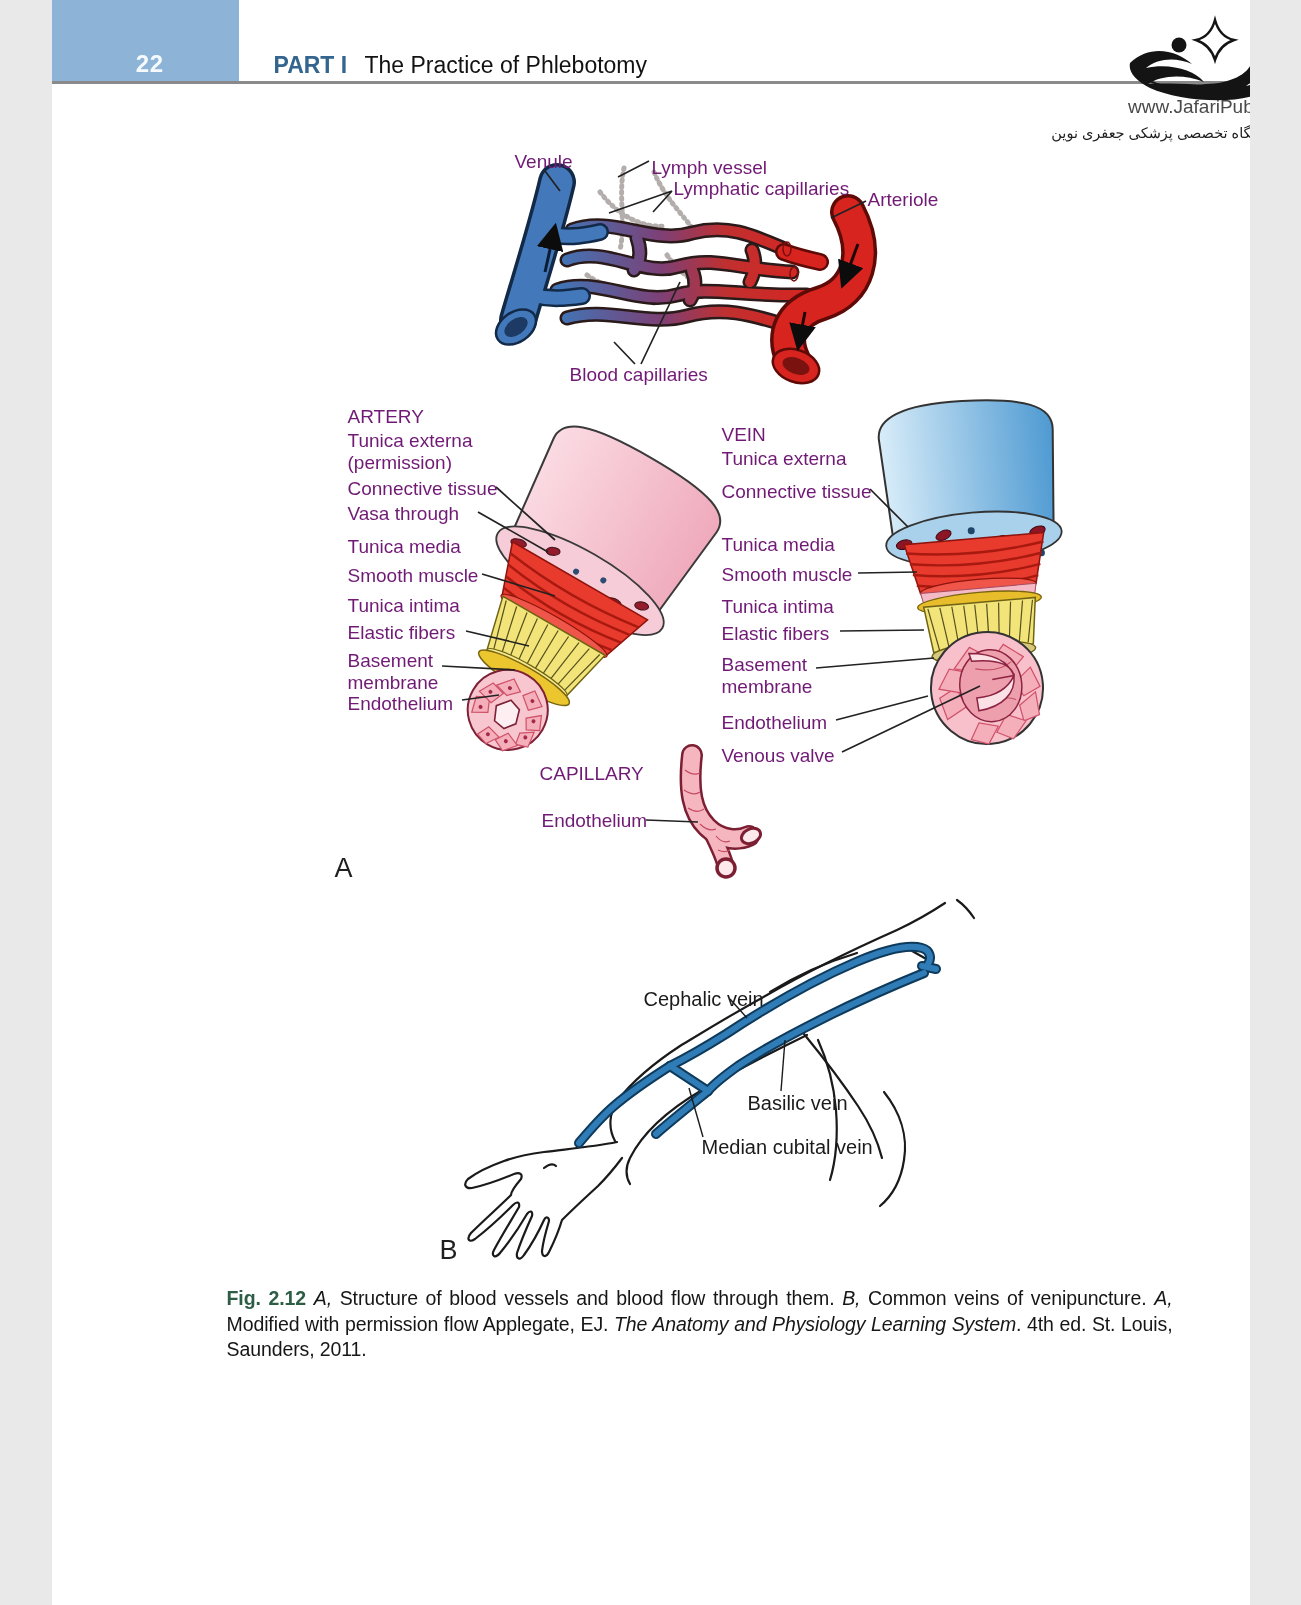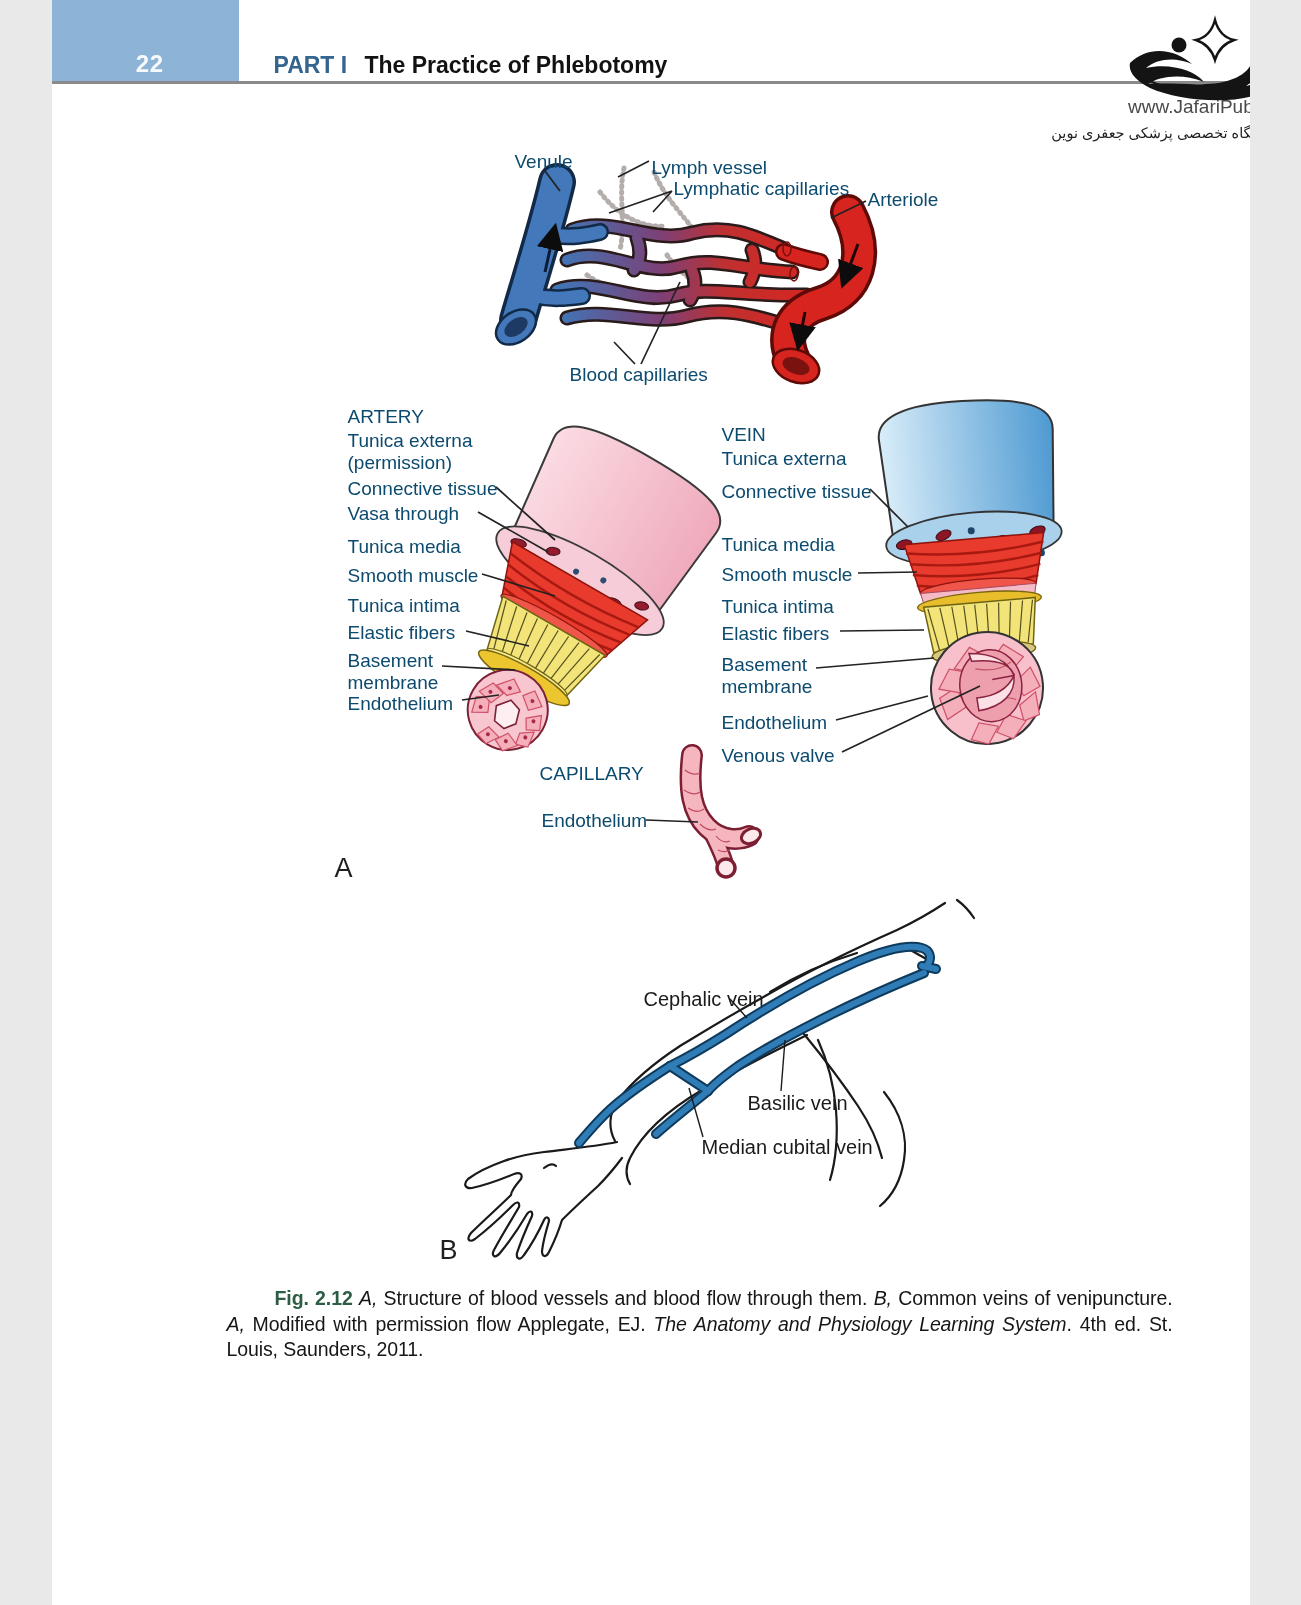--- a/index.html
+++ b/index.html
@@ -3,31 +3,31 @@
 <meta charset="utf-8">
 <style>
   html,body{margin:0;padding:0;background:#e9e9e9;}
   body{font-family:"Liberation Sans",sans-serif;}
   .page{position:relative;width:1198px;height:1605px;background:#ffffff;overflow:hidden;margin:0 auto;}
   
   .pagenum-box{position:absolute;left:0;top:0;width:187px;height:81px;background:#8db4d7;z-index:3;}
   .pagenum{position:absolute;left:0;top:50px;width:112px;text-align:right;font-weight:bold;font-size:24px;color:#f7fafc;z-index:4;letter-spacing:.5px;}
   .rule{position:absolute;left:0;top:81px;width:1232px;height:3px;background:#8a8a8a;z-index:0;}
   .part-label{position:absolute;left:222px;top:52px;font-size:23px;font-weight:bold;color:#33658f;z-index:3;white-space:nowrap;}
-  .part-title{position:absolute;left:313px;top:52px;font-size:23px;color:#121212;z-index:3;white-space:nowrap;font-weight:bold;}
+  .part-title{position:absolute;left:313px;top:52px;font-size:23px;color:#121212;z-index:3;white-space:nowrap;}
   .website{position:absolute;left:1055px;top:96px;width:210px;text-align:center;font-size:19px;color:#4a4a4a;z-index:3;white-space:nowrap;}
   .tagline{position:absolute;left:992px;top:125px;width:250px;text-align:center;font-size:14.5px;color:#1e1e1e;direction:rtl;z-index:3;white-space:nowrap;}
   
   svg.art{position:absolute;left:0;top:0;z-index:1;}
-  .lbl{position:absolute;font-size:19px;line-height:1.12;color:#0c4a6e;white-space:nowrap;z-index:2;}
+  .lbl{position:absolute;font-size:19px;line-height:1.12;color:#701a75;white-space:nowrap;z-index:2;}
   .lbl-sm{position:absolute;font-size:20px;line-height:1.1;color:#1b1b1b;white-space:nowrap;z-index:2;}
   .panel-letter{position:absolute;font-size:27px;color:#1f1f1f;z-index:2;}
   
   .caption{position:absolute;left:175px;top:1286px;width:946px;font-size:19.5px;line-height:25.5px;text-align:justify;color:#161616;z-index:2;letter-spacing:-0.1px;}
-  .figlab{font-weight:bold;color:#2e5d46;margin-left:48px;}
+  .figlab{font-weight:bold;color:#2e5d46;}
   .ital{font-style:italic;}
 </style>
 </head>
 <body>
 
 <div class="page">
 
   <div class="rule"></div>
   <div class="pagenum-box"></div>
   <div class="pagenum">22</div>

